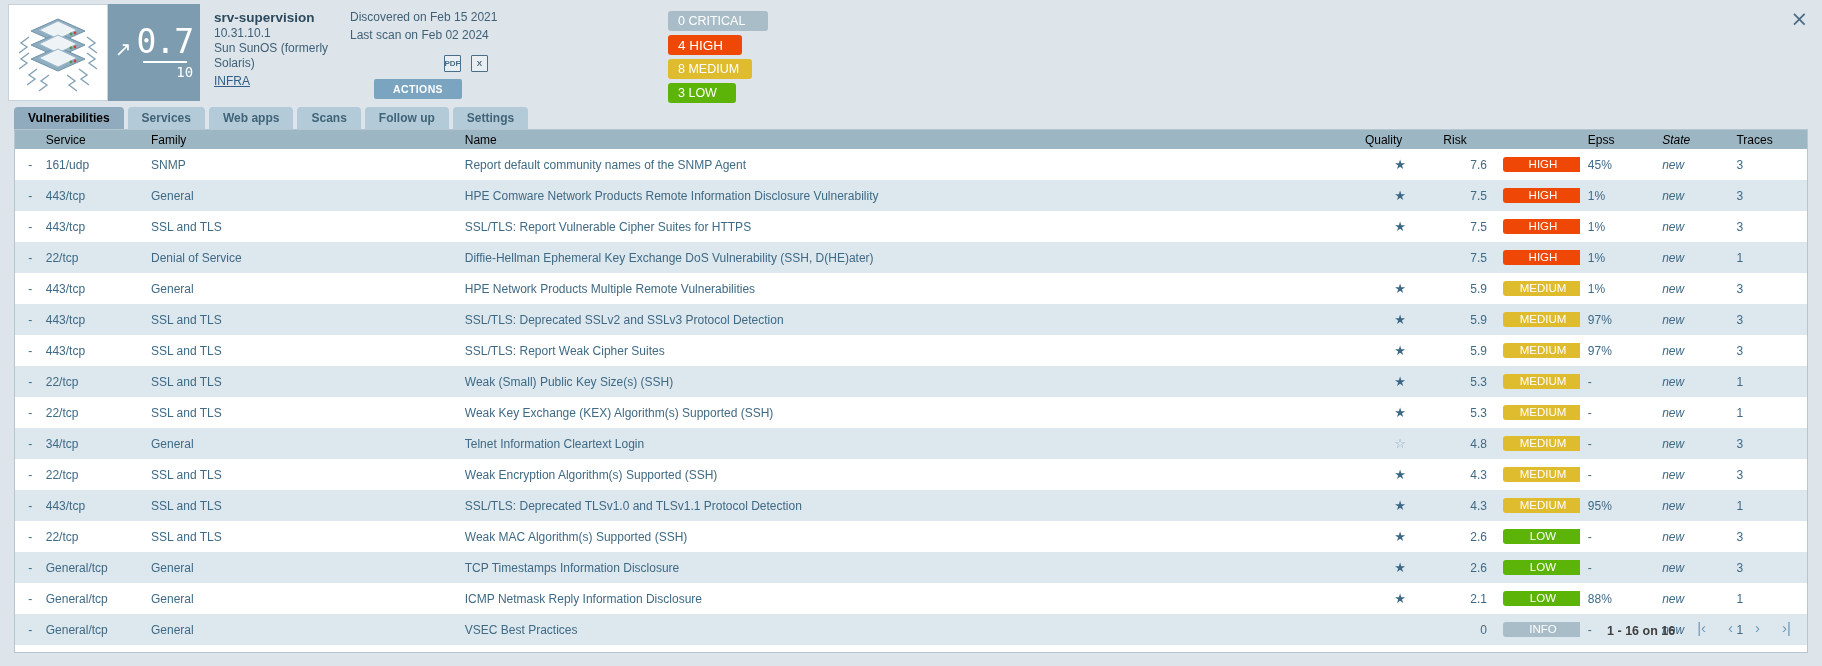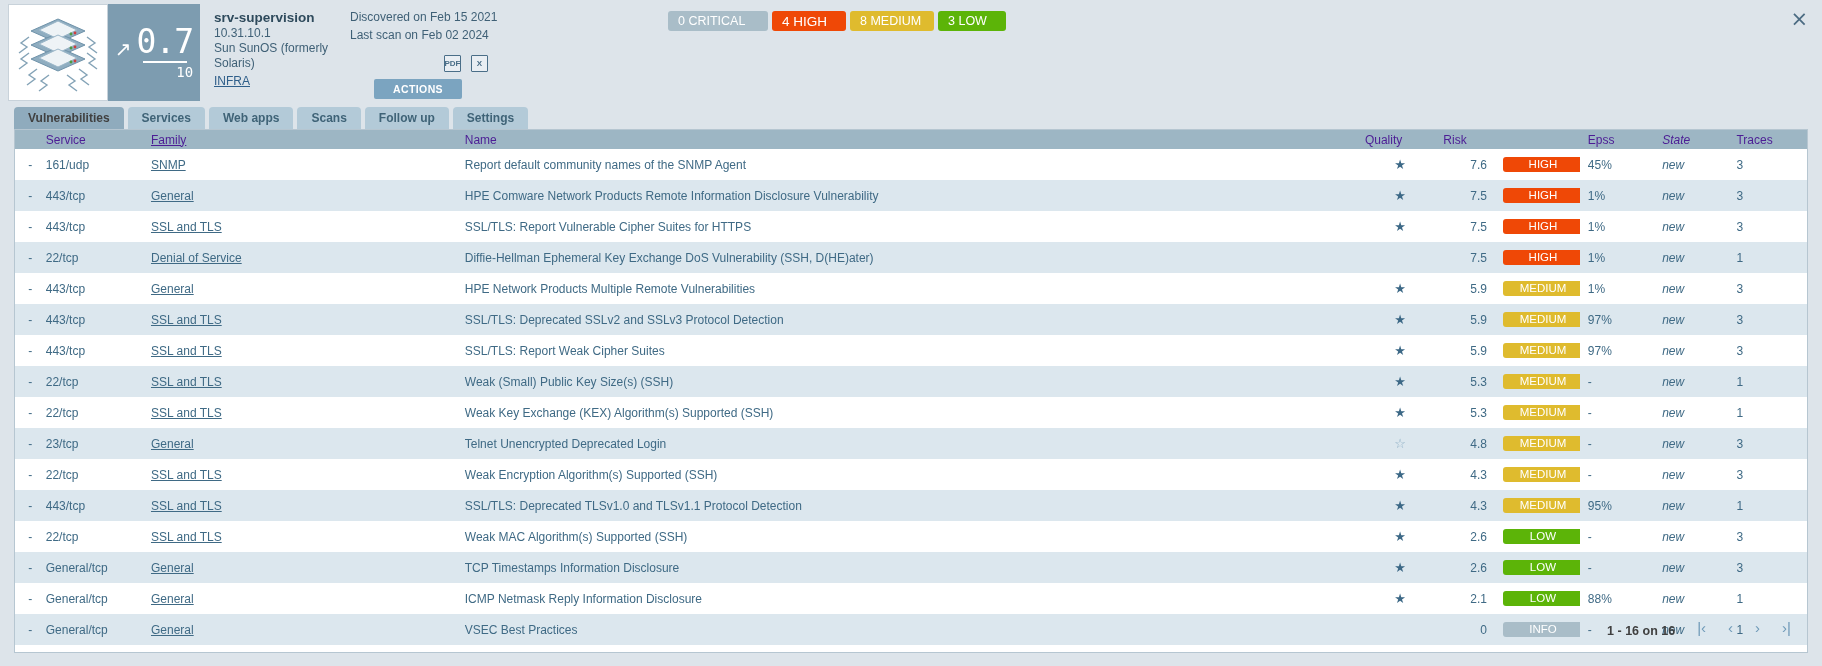--- a/index.html
+++ b/index.html
@@ -114,21 +114,21 @@
     color: #ffffff;
     font-size: 10.5px; font-weight: bold;
     letter-spacing: .4px;
     display: flex; align-items: center; justify-content: center;
     border-radius: 2px;
     cursor: pointer;
   }
 
   .sev-stack {
     margin: 11px 0 0 110px;
-    display: flex; gap: 4px;
+    display: flex; flex-direction: column; gap: 4px;
     flex: none;
   }
   .sev-pill {
     height: 20px;
     border-radius: 3px;
     color: #ffffff;
     font-size: 12.5px;
     display: flex; align-items: center;
     padding: 0 10px;
     cursor: pointer;
@@ -156,39 +156,39 @@
   .tab {
     height: 22px;
     padding: 0 14px;
     background: #b3cad8;
     color: #3f6377;
     font-size: 12px; font-weight: bold;
     display: flex; align-items: center; justify-content: center;
     border-radius: 4px 4px 0 0;
     cursor: pointer;
   }
-  .tab.active { background: #8fabbd; color: #404040; }
+  .tab.active { background: #8fabbd; color: #000000; }
 
   
   .panel {
     margin: 0 14px 0 14px;
     height: 524px;
     background: #ffffff;
     border: 1px solid #b6c6d1;
     position: relative;
     overflow: hidden;
   }
   table.vtable {
     width: 100%;
     border-collapse: collapse;
     table-layout: fixed;
   }
   table.vtable thead th {
     background: #9db6c4;
-    color: #4c1d95;
+    color: #000000;
     font-size: 12px;
     font-weight: normal;
     text-align: left;
     height: 19px;
     padding: 0 0 0 8px;
     white-space: nowrap;
   }
   table.vtable tbody td {
     font-size: 12px;
     color: #3f6a85;
@@ -196,21 +196,21 @@
     padding: 0 0 0 8px;
     white-space: nowrap;
     overflow: hidden;
     text-overflow: ellipsis;
   }
   tbody tr.odd  { background: #ffffff; }
   tbody tr.even { background: #dce7ee; }
 
   .col-exp    { width: 22px; text-align: center; }
   .col-svc    { width: 102px; }
-  .col-fam    { width: 304px; text-decoration: underline; }
+  .col-fam    { width: 304px; }
   .col-name   { width: 872px; }
   .col-qual   { width: 76px; text-align: center; }
   .col-risk   { width: 50px; text-align: right; }
   .col-sev    { width: 90px; }
   .col-epss   { width: 72px; }
   .col-state  { width: 72px; font-style: italic; }
   .col-traces { width: 76px; }
 
   th.col-exp, th.col-qual, th.col-risk { padding-left: 0; margin-left: 19px; }
   th.col-qual { text-align: center; }
@@ -482,23 +482,23 @@
             <td class="col-risk">5.3</td>
             <td class="col-sev">
               <span class="badge b-MEDIUM">MEDIUM</span>
             </td>
             <td class="col-epss">-</td>
             <td class="col-state">new</td>
             <td class="col-traces">1</td>
           </tr>
           <tr class="even">
             <td class="col-exp">-</td>
-            <td class="col-svc">23/tcp</td>
+            <td class="col-svc">34/tcp</td>
             <td class="col-fam">General</td>
-            <td class="col-name"><span class="name-link">Telnet Unencrypted Deprecated Login</span></td>
+            <td class="col-name"><span class="name-link">Telnet Information Cleartext Login</span></td>
             <td class="col-qual"><span class="star empty">☆</span></td>
             <td class="col-risk">4.8</td>
             <td class="col-sev">
               <span class="badge b-MEDIUM">MEDIUM</span>
             </td>
             <td class="col-epss">-</td>
             <td class="col-state">new</td>
             <td class="col-traces">3</td>
           </tr>
           <tr class="odd">

